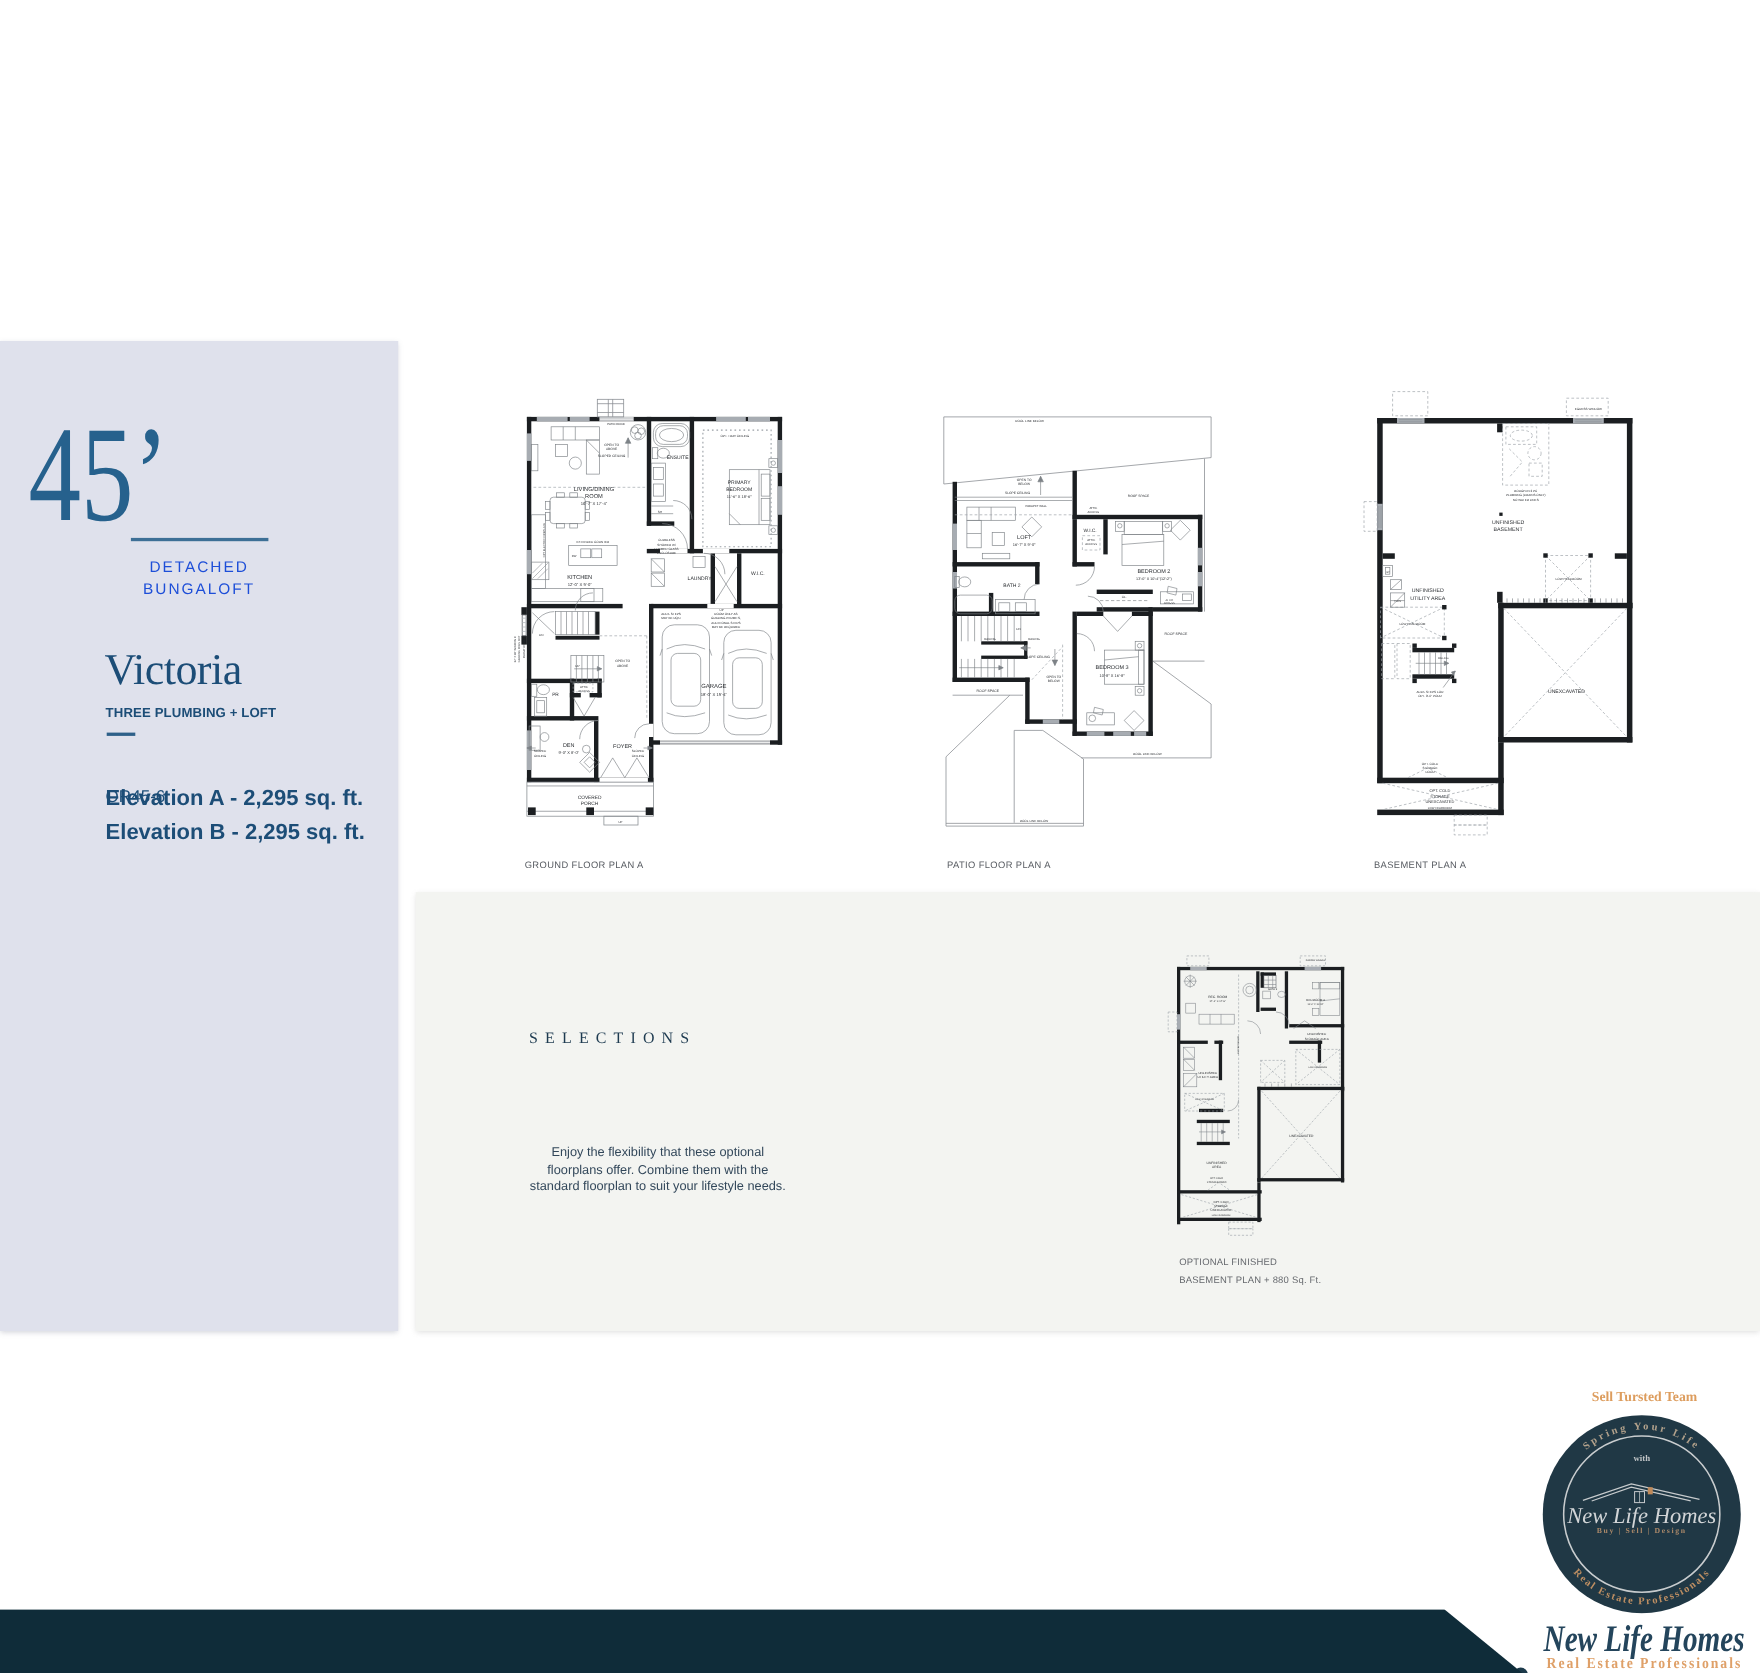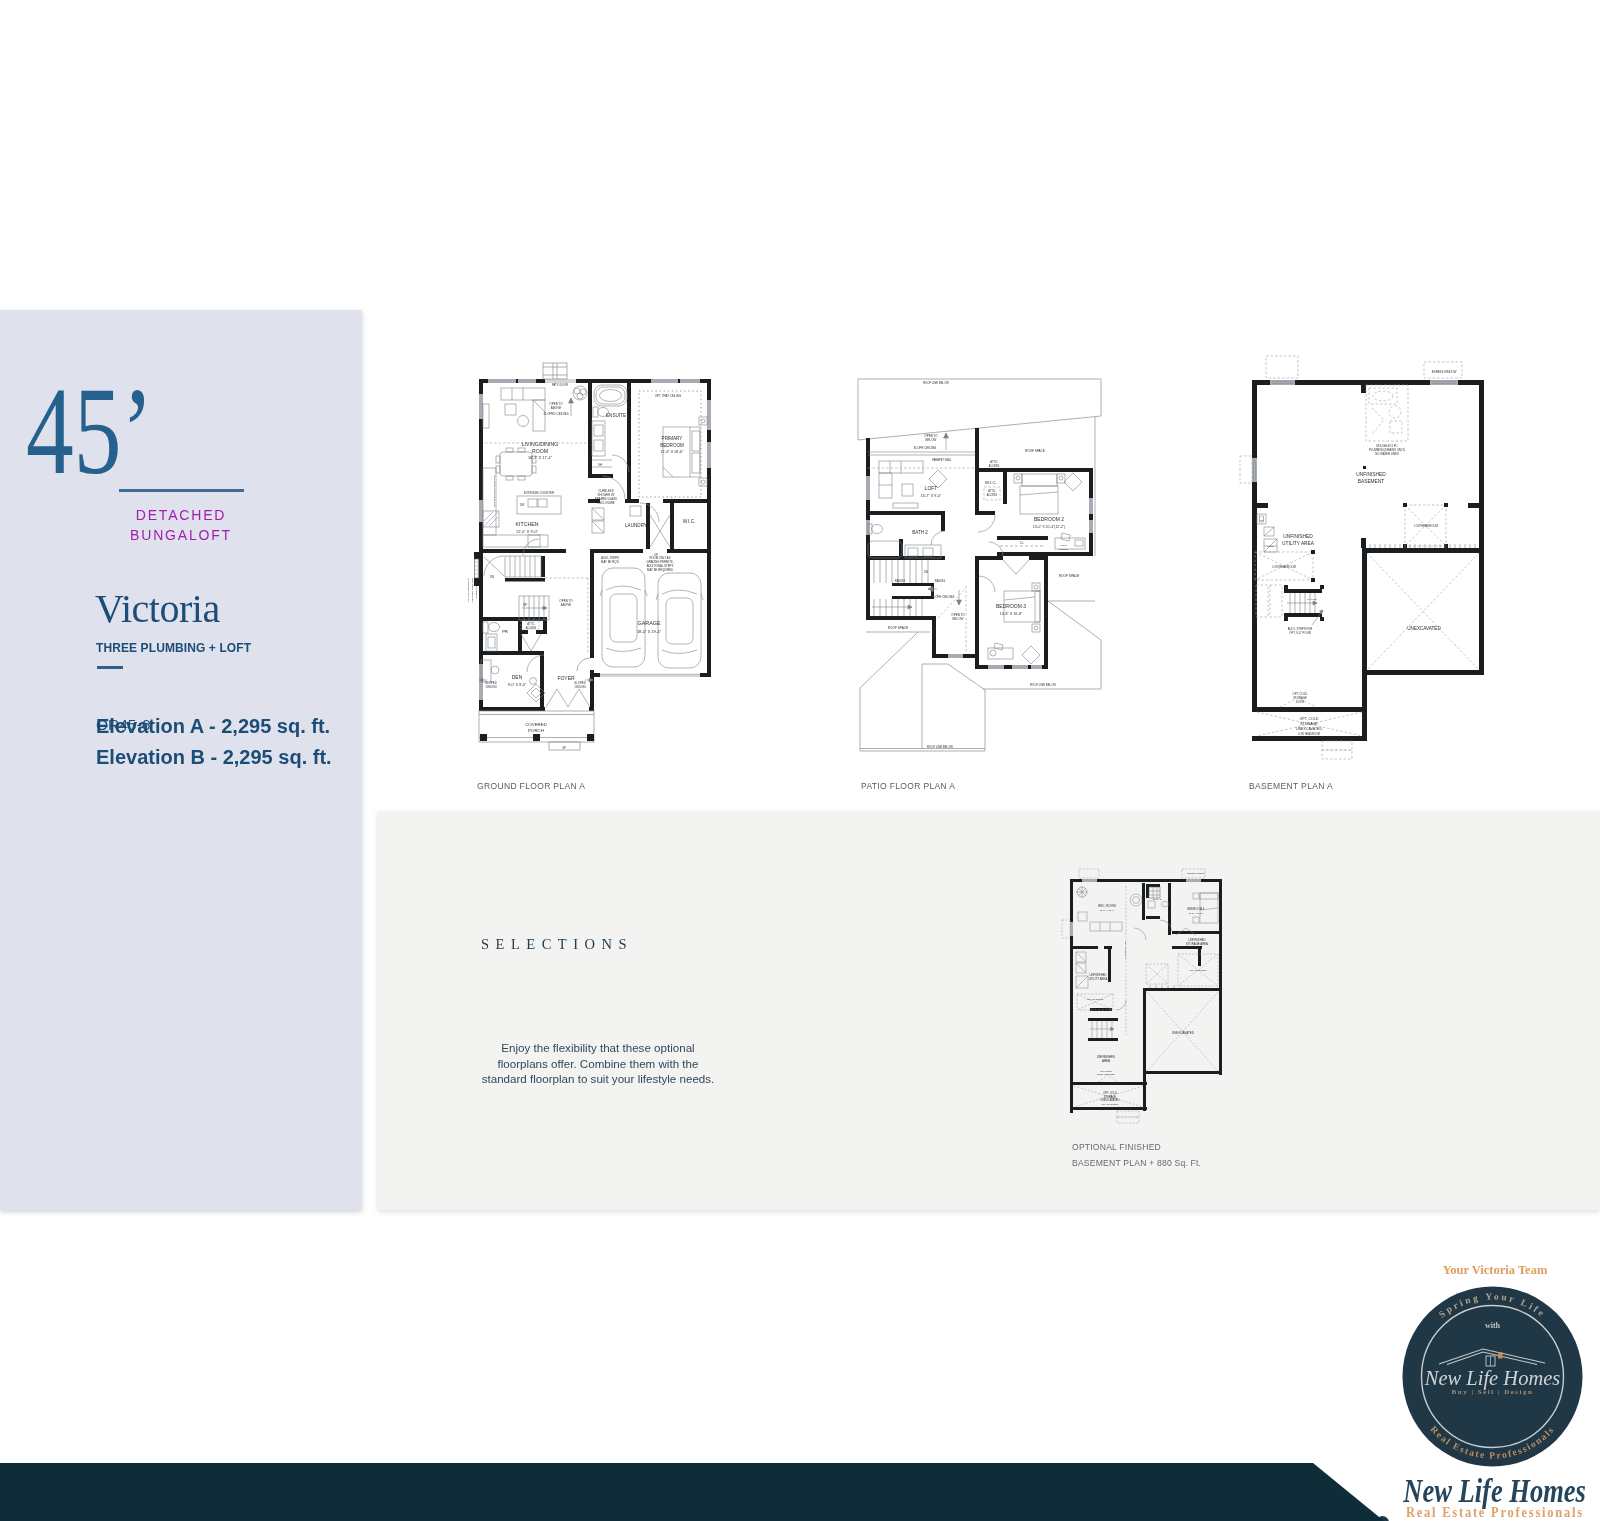--- a/index.html
+++ b/index.html
@@ -13,21 +13,21 @@
 <body>
 
 <div class="abs" style="left:0;top:310px;width:362px;height:900px;background:#dfe1ec;box-shadow:0 2px 5px rgba(120,125,145,0.35);"></div>
 
 <div class="abs" style="left:0;top:370px;width:405px;">
   <div style="font-family:'Liberation Serif',serif;font-size:124px;line-height:1;color:#26618d;"><span style="display:inline-block;transform:translateX(7px) scaleX(0.77);">45’</span></div>
 </div>
 
 <div class="abs" style="left:119px;top:489px;width:125px;height:2.5px;background:#3d6f96;"></div>
 
-<div class="abs" style="left:0;top:505px;width:362px;text-align:center;color:#a21caf;
+<div class="abs" style="left:0;top:505px;width:362px;text-align:center;color:#1d4ed8;
      font-size:14px;letter-spacing:1.8px;line-height:20px;">DETACHED<br>BUNGALOFT</div>
 
 <div class="abs" style="left:95px;top:585px;font-family:'Liberation Serif',serif;
      font-size:40px;color:#1c4d77;letter-spacing:-0.5px;">Victoria</div>
 
 <div class="abs" style="left:96px;top:641px;font-size:12px;font-weight:bold;
      letter-spacing:0.1px;color:#1c4d77;">THREE PLUMBING + LOFT</div>
 
 <div class="abs" style="left:97px;top:666px;width:26px;height:2.5px;background:#2e6089;"></div>
 
@@ -928,21 +928,21 @@
   <text x="1196" y="874" font-size="2">EGRESS WINDOW</text>
   <text x="1095" y="1000" font-size="2">LOW HEADROOM</text>
   <text x="1198" y="971" font-size="2">LOW HEADROOM</text>
   <text x="1106" y="1072" font-size="2.2">OPT. COLD</text>
   <text x="1106" y="1075" font-size="2.2">STORAGE DOOR</text>
   <text x="1126" y="950" font-size="2" transform="rotate(-90 1126 950)">SLOPED CEILING</text>
  </g>
 </svg>
 
 <div class="abs" style="left:1395px;top:1263px;width:200px;text-align:center;
-     font-family:'Liberation Serif',serif;font-weight:bold;font-size:12.5px;color:#dd9d5e;">Your Victoria Team</div>
+     font-family:'Liberation Serif',serif;font-weight:bold;font-size:12.5px;color:#dd9d5e;">Sell Tursted Team</div>
 
 <svg id="badge" class="abs" style="left:1402px;top:1286px;" width="181" height="181" viewBox="0 0 181 181" font-family="Liberation Serif, serif">
   <defs>
     <path id="arcTop" d="M 13.5,90.5 A 77,77 0 0 1 167.5,90.5"></path>
     <path id="arcBot" d="M 8.5,90.5 A 82,82 0 0 0 172.5,90.5"></path>
   </defs>
 
   <circle cx="90.5" cy="90.5" r="90" fill="#203845"></circle>
 
   <circle cx="90.5" cy="90.5" r="71" fill="none" stroke="#c8ccce" stroke-width="1.4"></circle>

